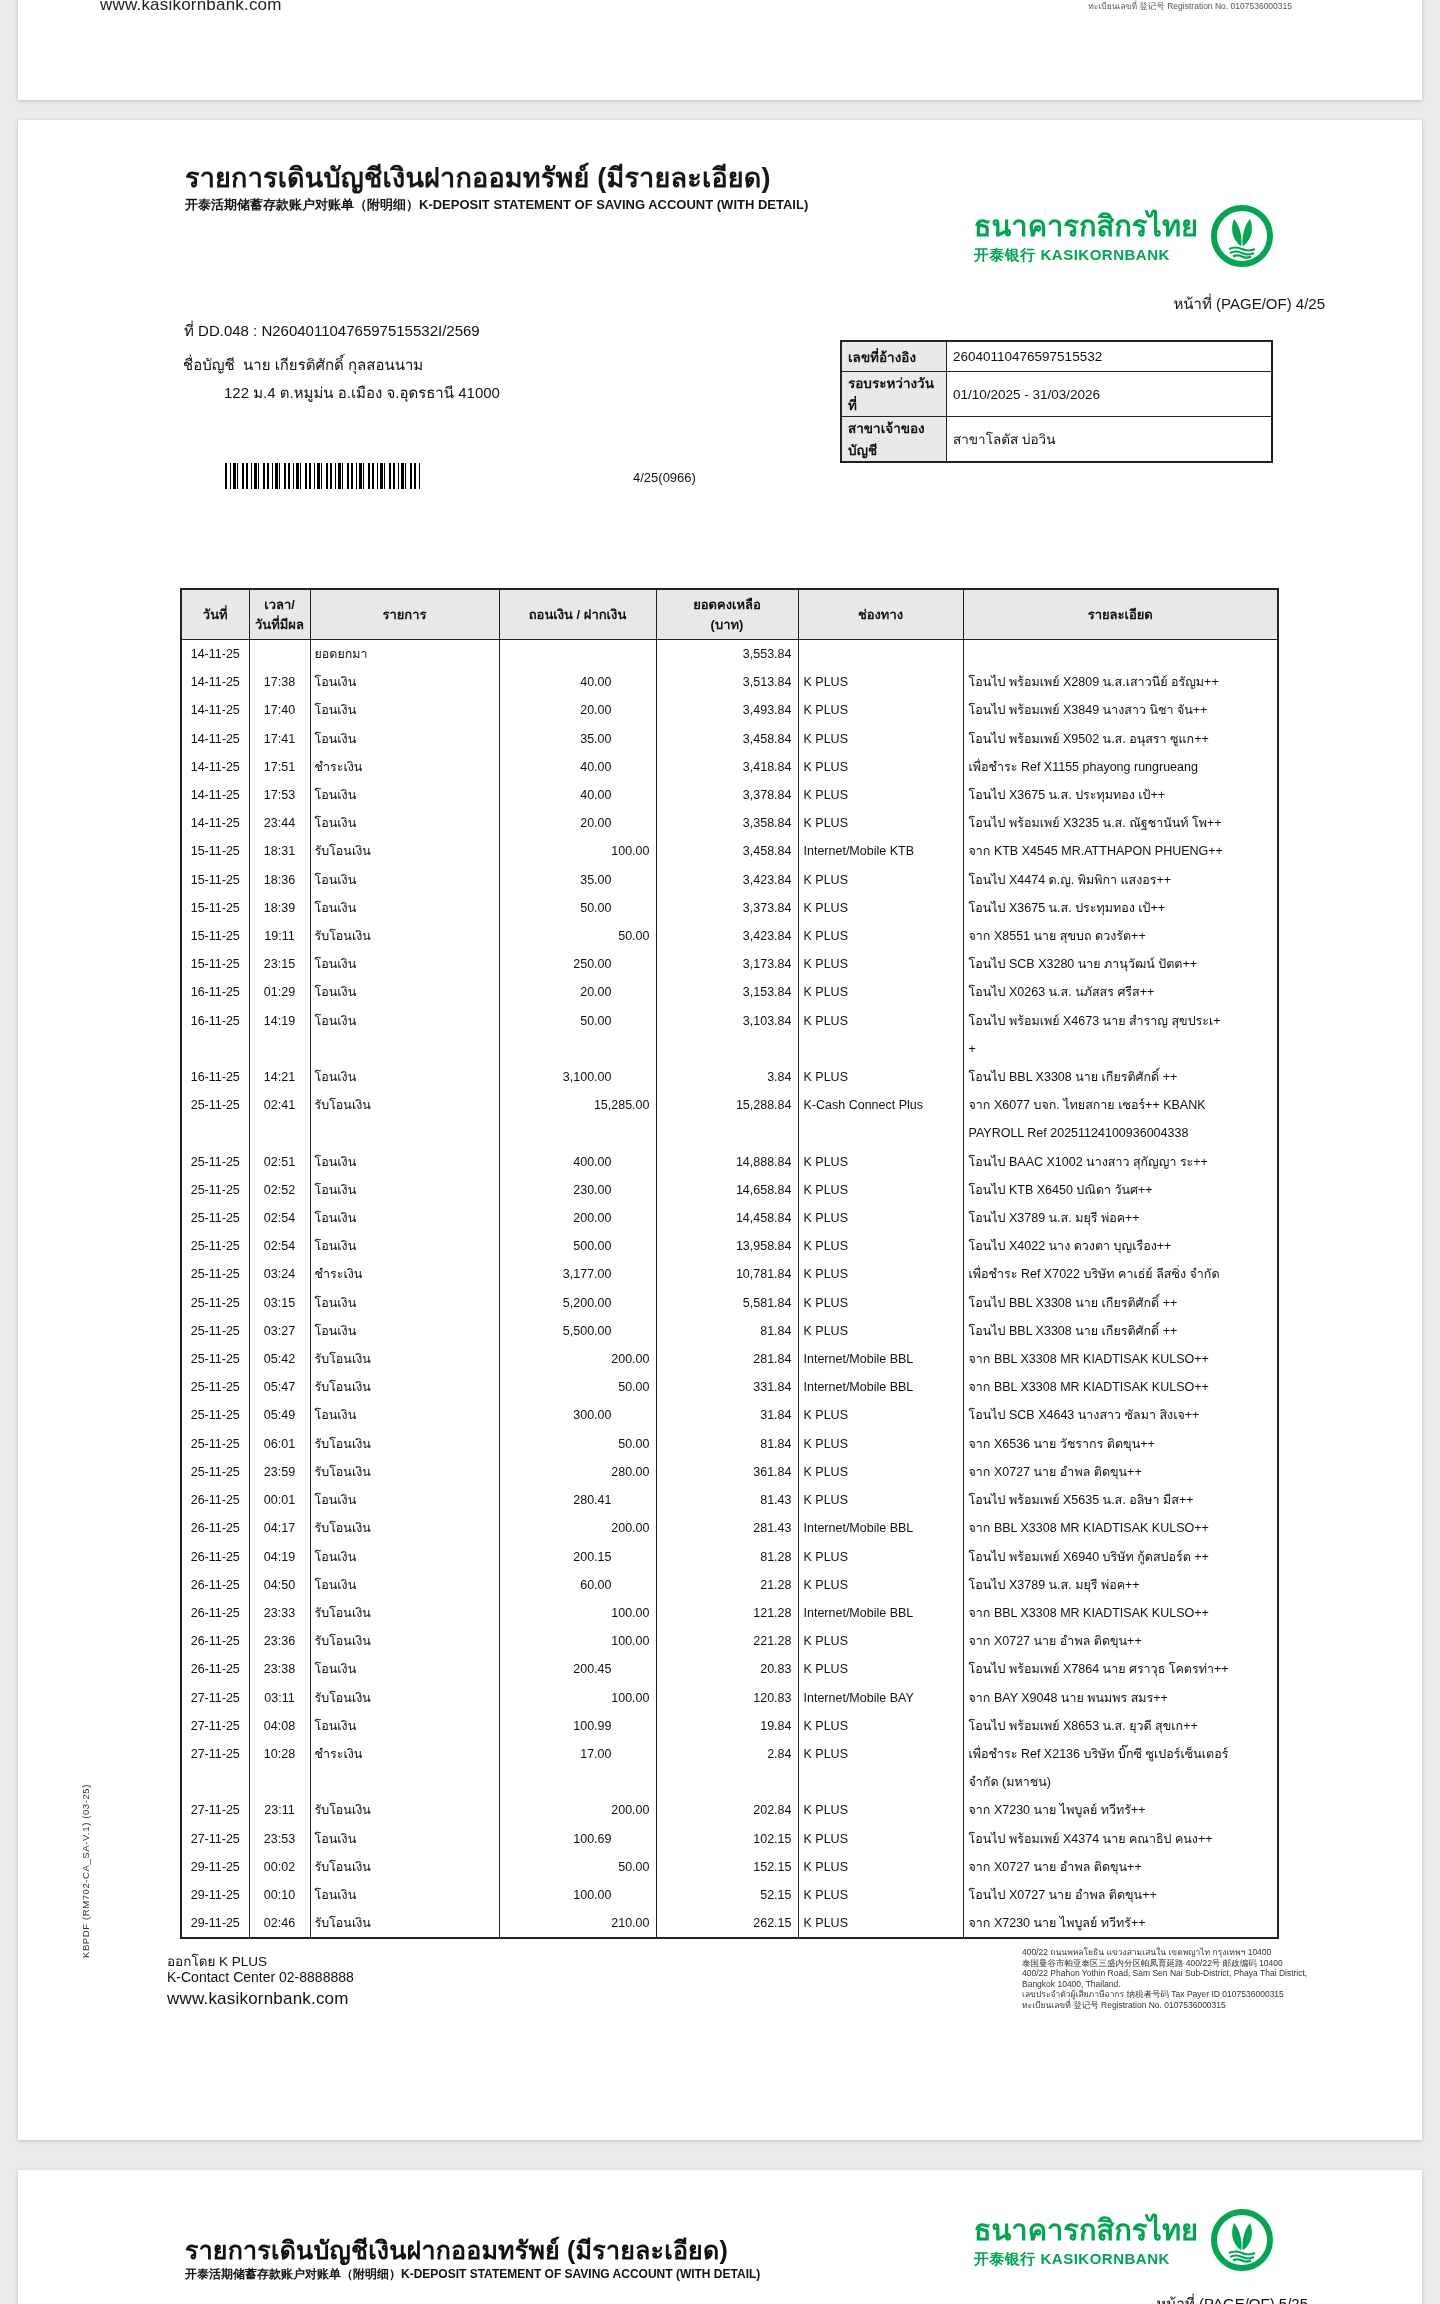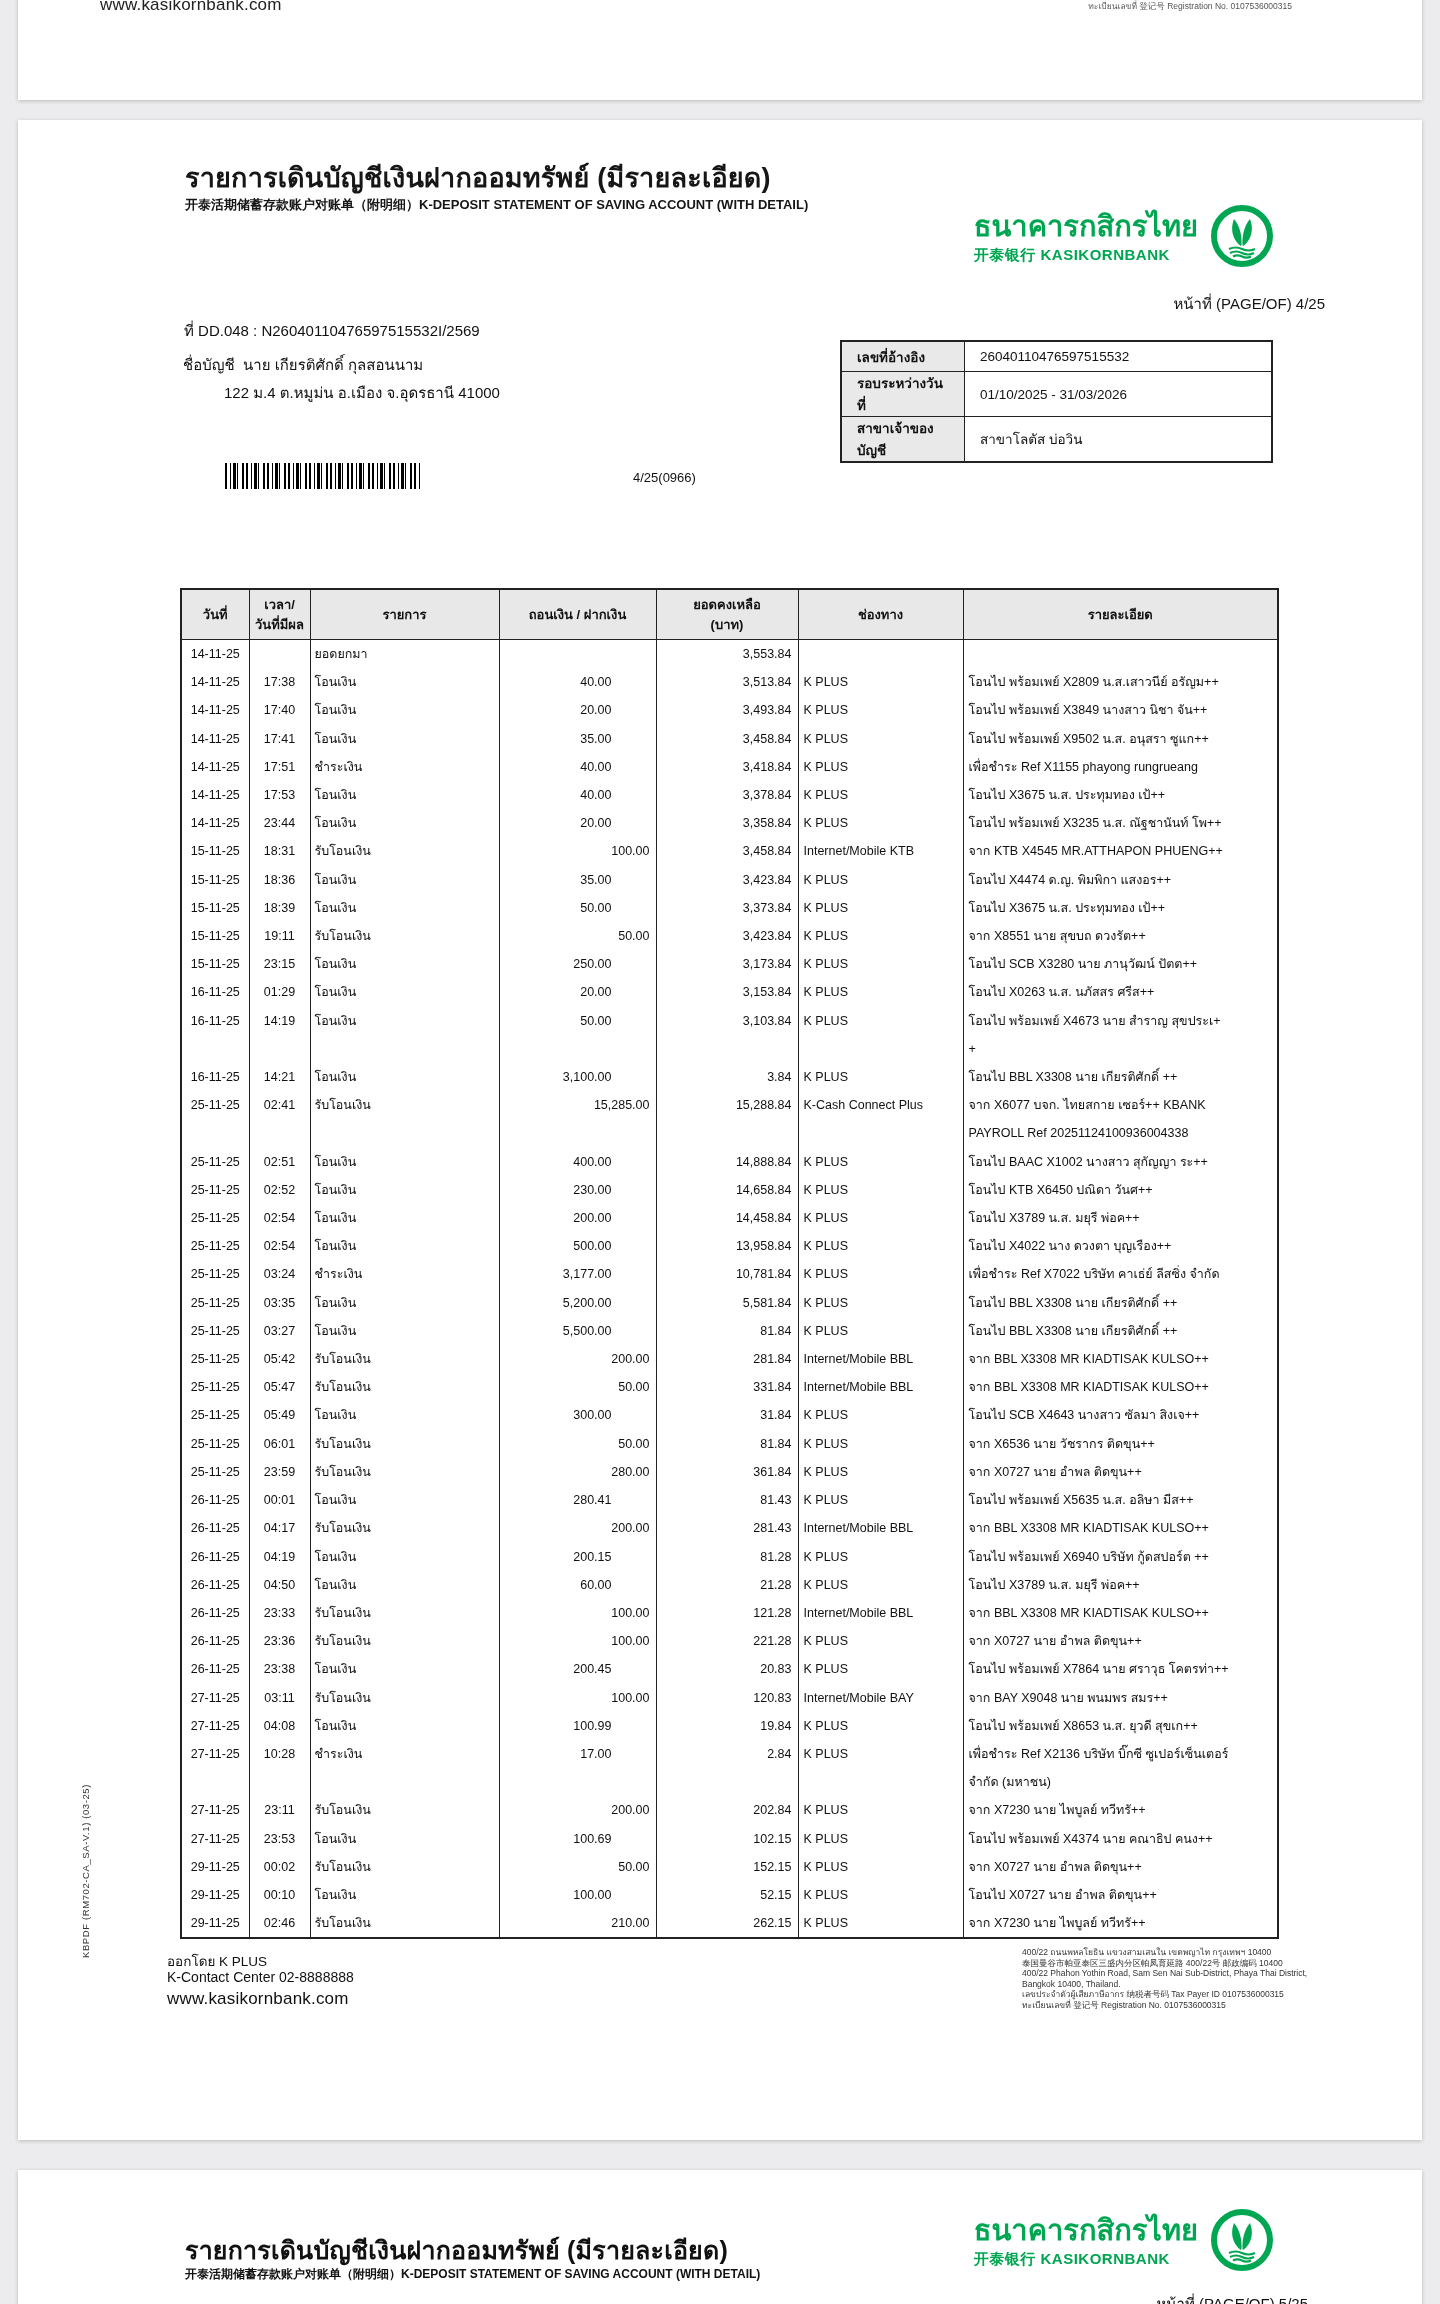--- a/index.html
+++ b/index.html
@@ -27,21 +27,21 @@
   .bank-names{text-align:left;}
   .bank-name-th{font-size:29px;font-weight:bold;line-height:1.05;}
   .bank-name-intl{font-size:15px;font-weight:bold;margin-top:5px;letter-spacing:.5px;}
   .page-of{top:172px;right:97px;font-size:15px;color:#161616;}
   .doc-no{left:166px;top:199px;font-size:15px;}
   .acct-line{left:165px;top:233px;font-size:15px;}
   .acct-addr{left:206px;top:261px;font-size:15px;}
 
   
   .info-table{left:822px;top:220px;width:433px;border-collapse:collapse;border:2px solid #222;}
-  .info-table td{border:1.5px solid #222;height:29px;font-size:13.5px;padding:0 15px;vertical-align:middle;}
+  .info-table td{border:1.5px solid #222;height:29px;font-size:13.5px;padding:0 6px;vertical-align:middle;}
   .info-label{background:#e9e9e9;font-weight:bold;width:92px;}
   .info-value{background:#fff;font-size:14px;margin-left:44px;}
 
   
   .barcode{left:207px;top:343px;width:196px;height:26px;
     background:repeating-linear-gradient(90deg,
       #000 0 2px,#fff 2px 5px,#000 5px 6px,#fff 6px 8px,
       #000 8px 11px,#fff 11px 12px,#000 12px 13px,#fff 13px 17px,
       #000 17px 19px,#fff 19px 21px);}
   .barcode-caption{left:615px;top:350px;font-size:13px;}
@@ -386,21 +386,21 @@
           <td class="c-item">ชำระเงิน</td>
           <td class="c-amt">
             <span class="amt wd">3,177.00</span>
           </td>
           <td class="c-bal">10,781.84</td>
           <td class="c-ch">K PLUS</td>
           <td class="c-desc">เพื่อชำระ Ref X7022 บริษัท คาเธ่ย์ ลีสซิ่ง จำกัด</td>
         </tr>
         <tr>
           <td class="c-date">25-11-25</td>
-          <td class="c-time">03:35</td>
+          <td class="c-time">03:15</td>
           <td class="c-item">โอนเงิน</td>
           <td class="c-amt">
             <span class="amt wd">5,200.00</span>
           </td>
           <td class="c-bal">5,581.84</td>
           <td class="c-ch">K PLUS</td>
           <td class="c-desc">โอนไป BBL X3308 นาย เกียรติศักดิ์ ++</td>
         </tr>
         <tr>
           <td class="c-date">25-11-25</td>

